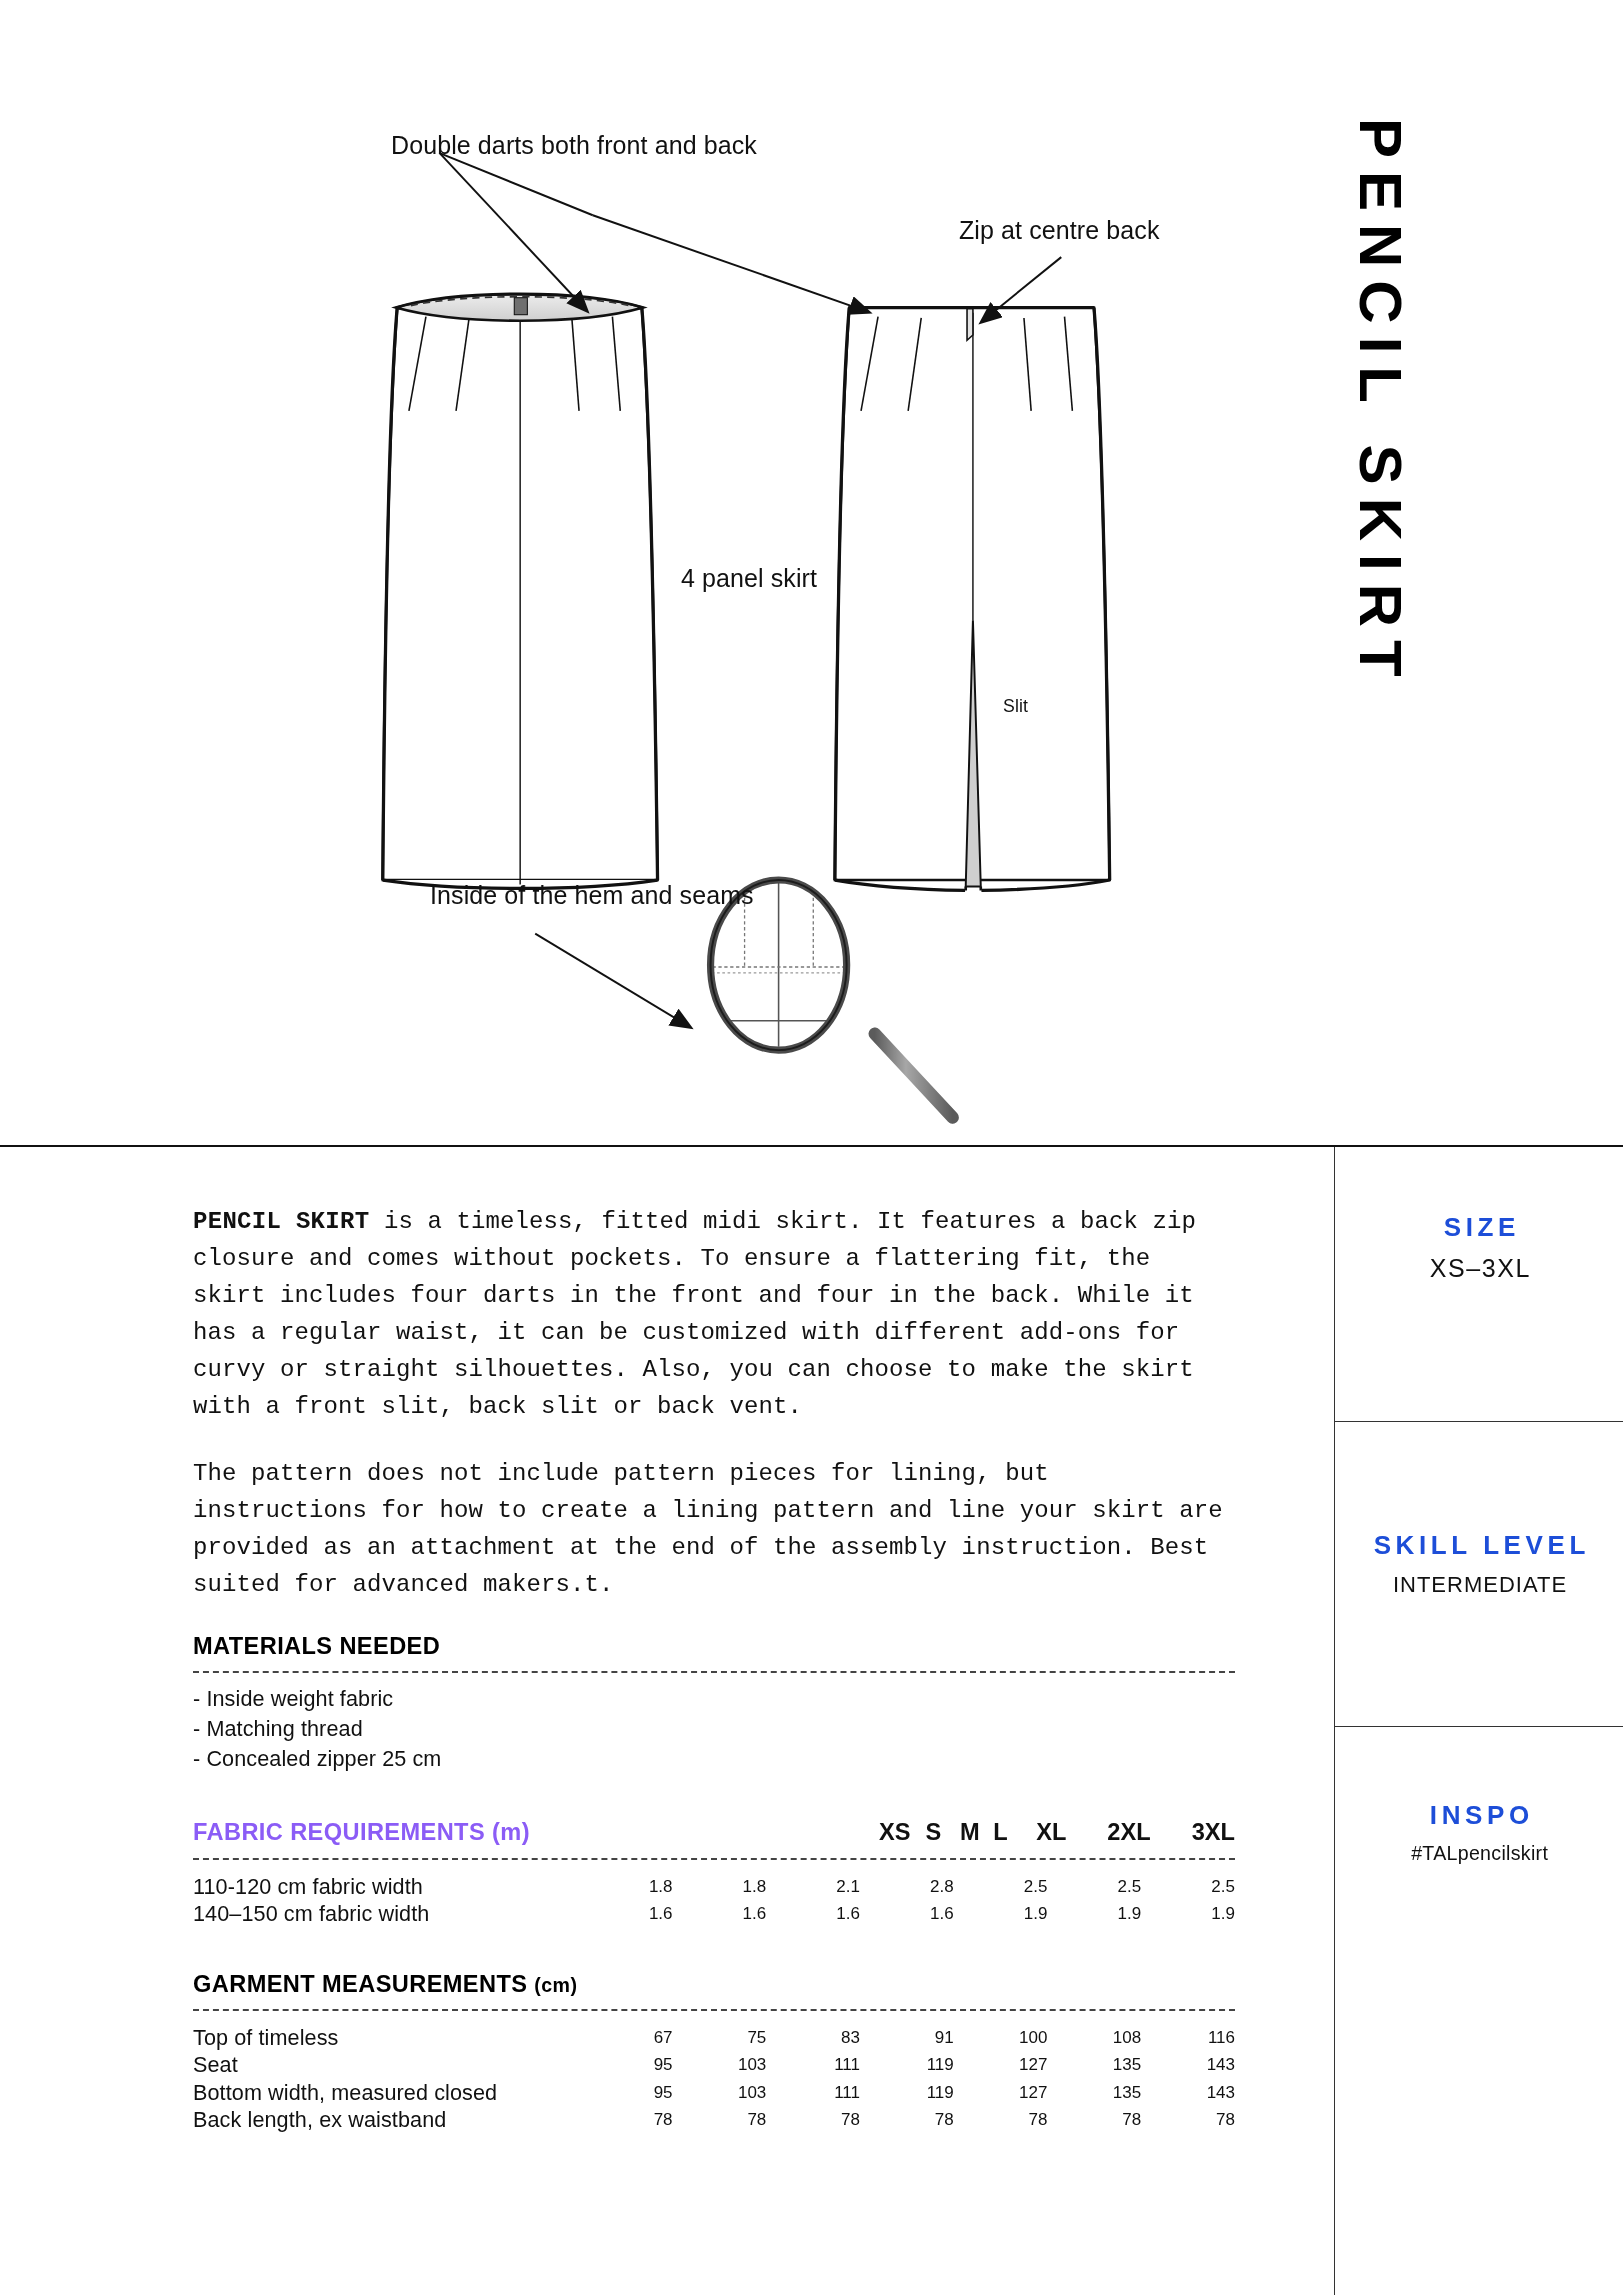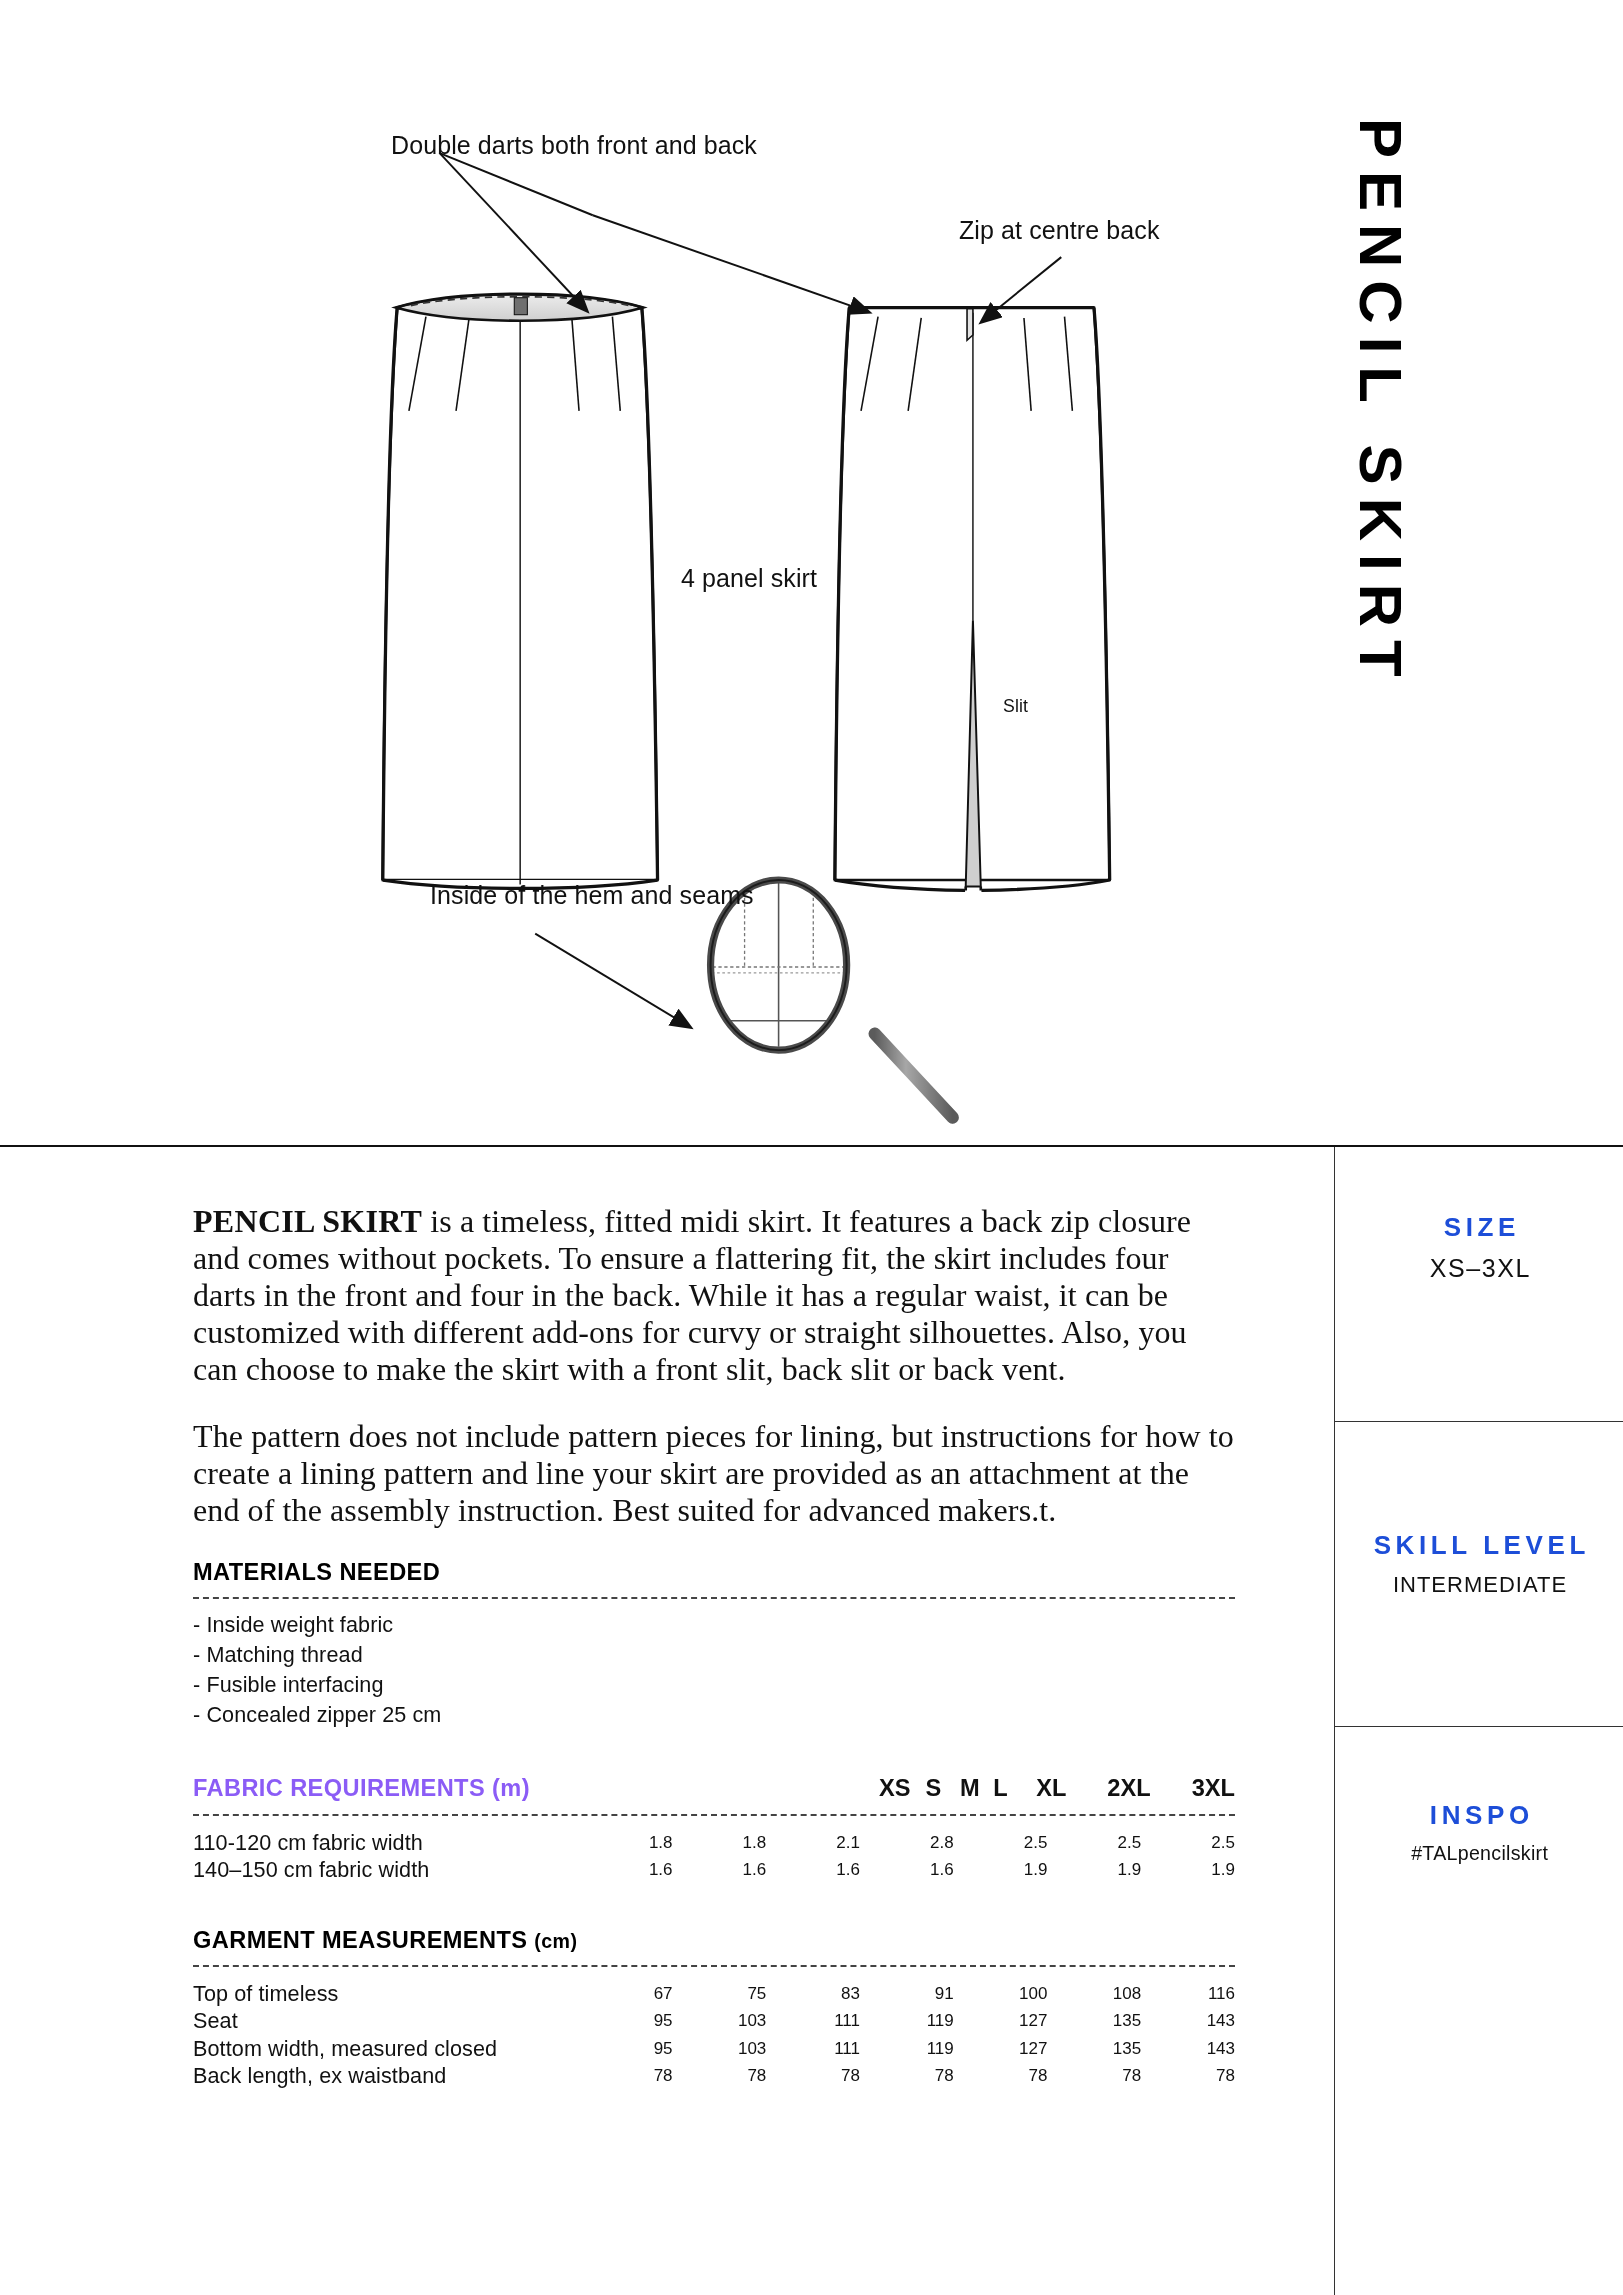--- a/index.html
+++ b/index.html
@@ -71,22 +71,22 @@
   }
 
   
   #content {
     position: absolute;
     left: 193px;
     top: 1203px;
     width: 1047px;
   }
   .para {
-    font-family: Liberation Serif, serif;
-    font-size: 32px;
+    font-family: Liberation Mono, monospace;
+    font-size: 24px;
     line-height: 37px;
     color: #111;
     letter-spacing: 0.1px;
     margin: 0 0 30px 0;
     max-width: 1044px;
   }
   .para .lead {
     font-weight: 700;
     letter-spacing: 0.3px;
   }
@@ -319,21 +319,20 @@
 
     <p class="para"><span class="lead">PENCIL SKIRT</span><span> is a timeless, fitted midi skirt. It features a back zip closure and comes without pockets. To ensure a flattering fit, the skirt includes four darts in the front and four in the back. While it has a regular waist, it can be customized with different add-ons for curvy or straight silhouettes. Also, you can choose to make the skirt with a front slit, back slit or back vent.</span></p>
 
     <p class="para">The pattern does not include pattern pieces for lining, but instructions for how to create a lining pattern and line your skirt are provided as an attachment at the end of the assembly instruction. Best suited for advanced makers.t.</p>
 
     <div class="sec-head">MATERIALS NEEDED</div>
     <div class="dashrule"></div>
     <div class="bullets">
       <div>- Inside weight fabric</div>
       <div>- Matching thread</div>
-      <div>- Fusible interfacing</div>
       <div>- Concealed zipper 25 cm</div>
     </div>
 
     <div class="blockgap"></div>
 
     <table class="tbl">
       <tbody>
           <tr>
         <td class="hdrlabel"><span>FABRIC REQUIREMENTS</span> <span class="unit">(m)</span></td>
         <td class="hdrnum">XS</td>

